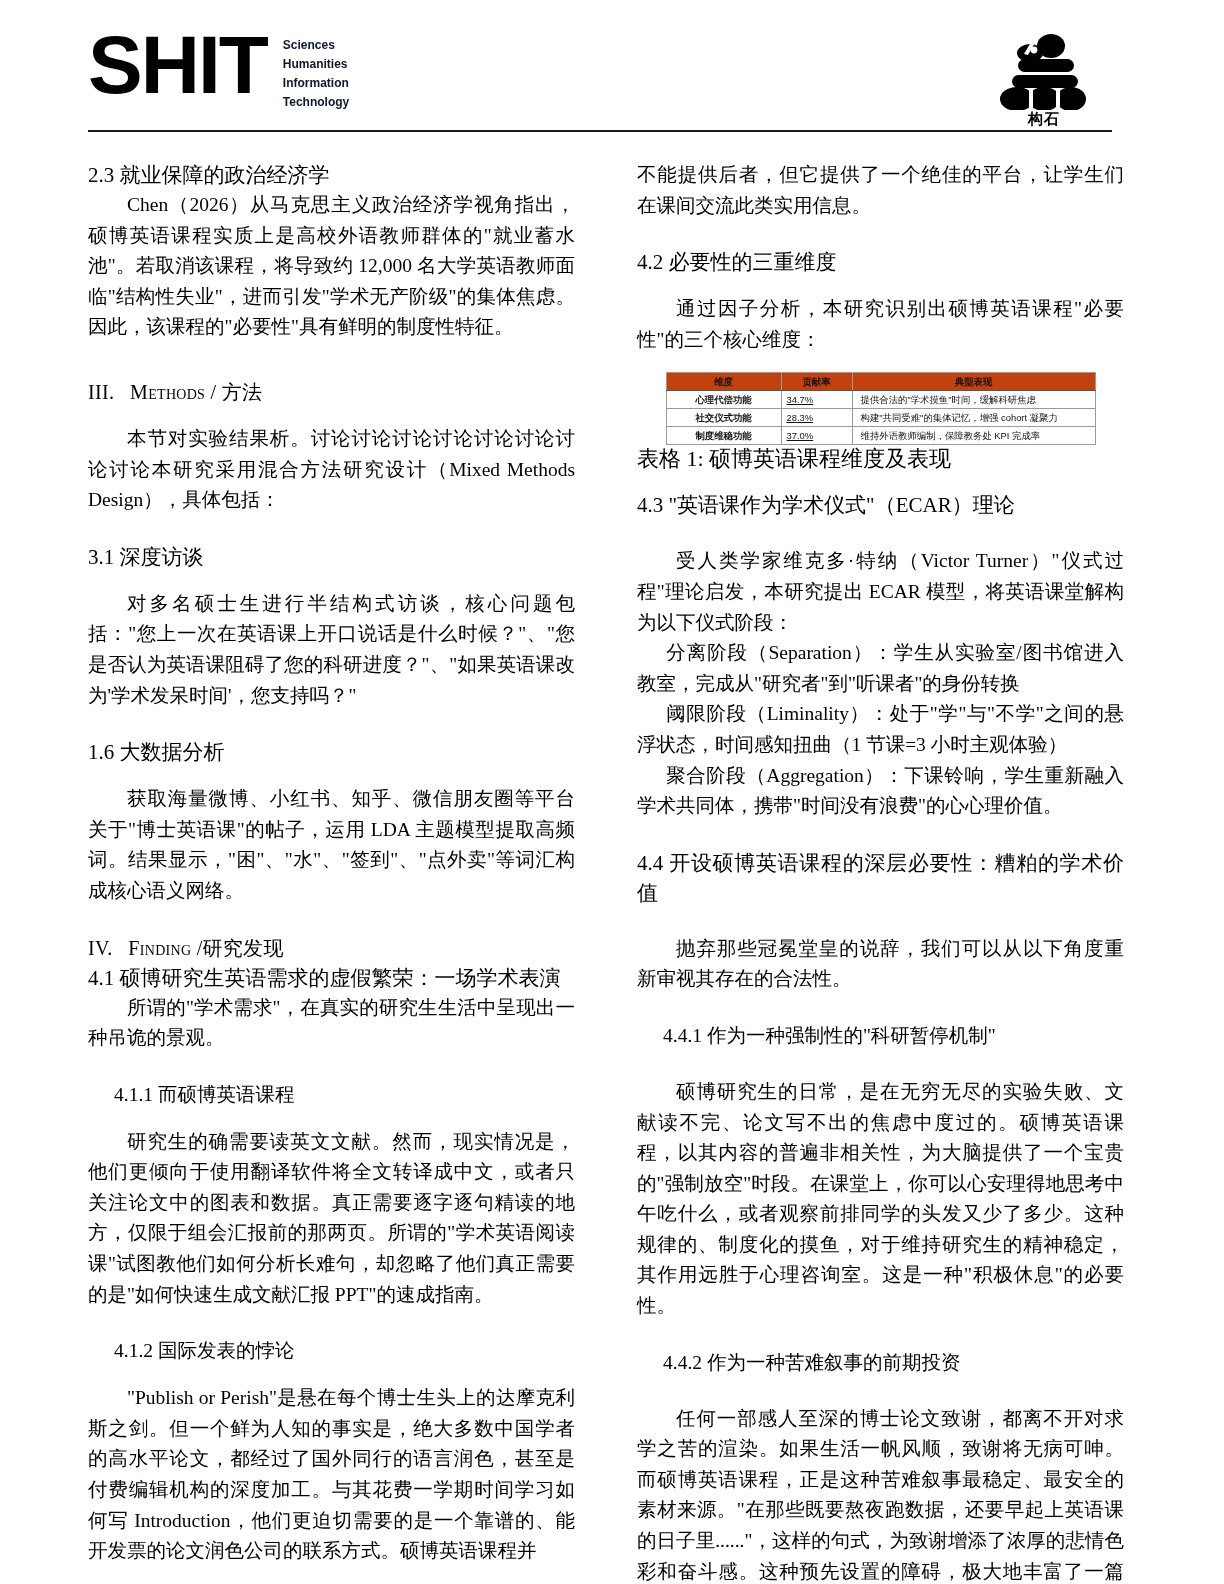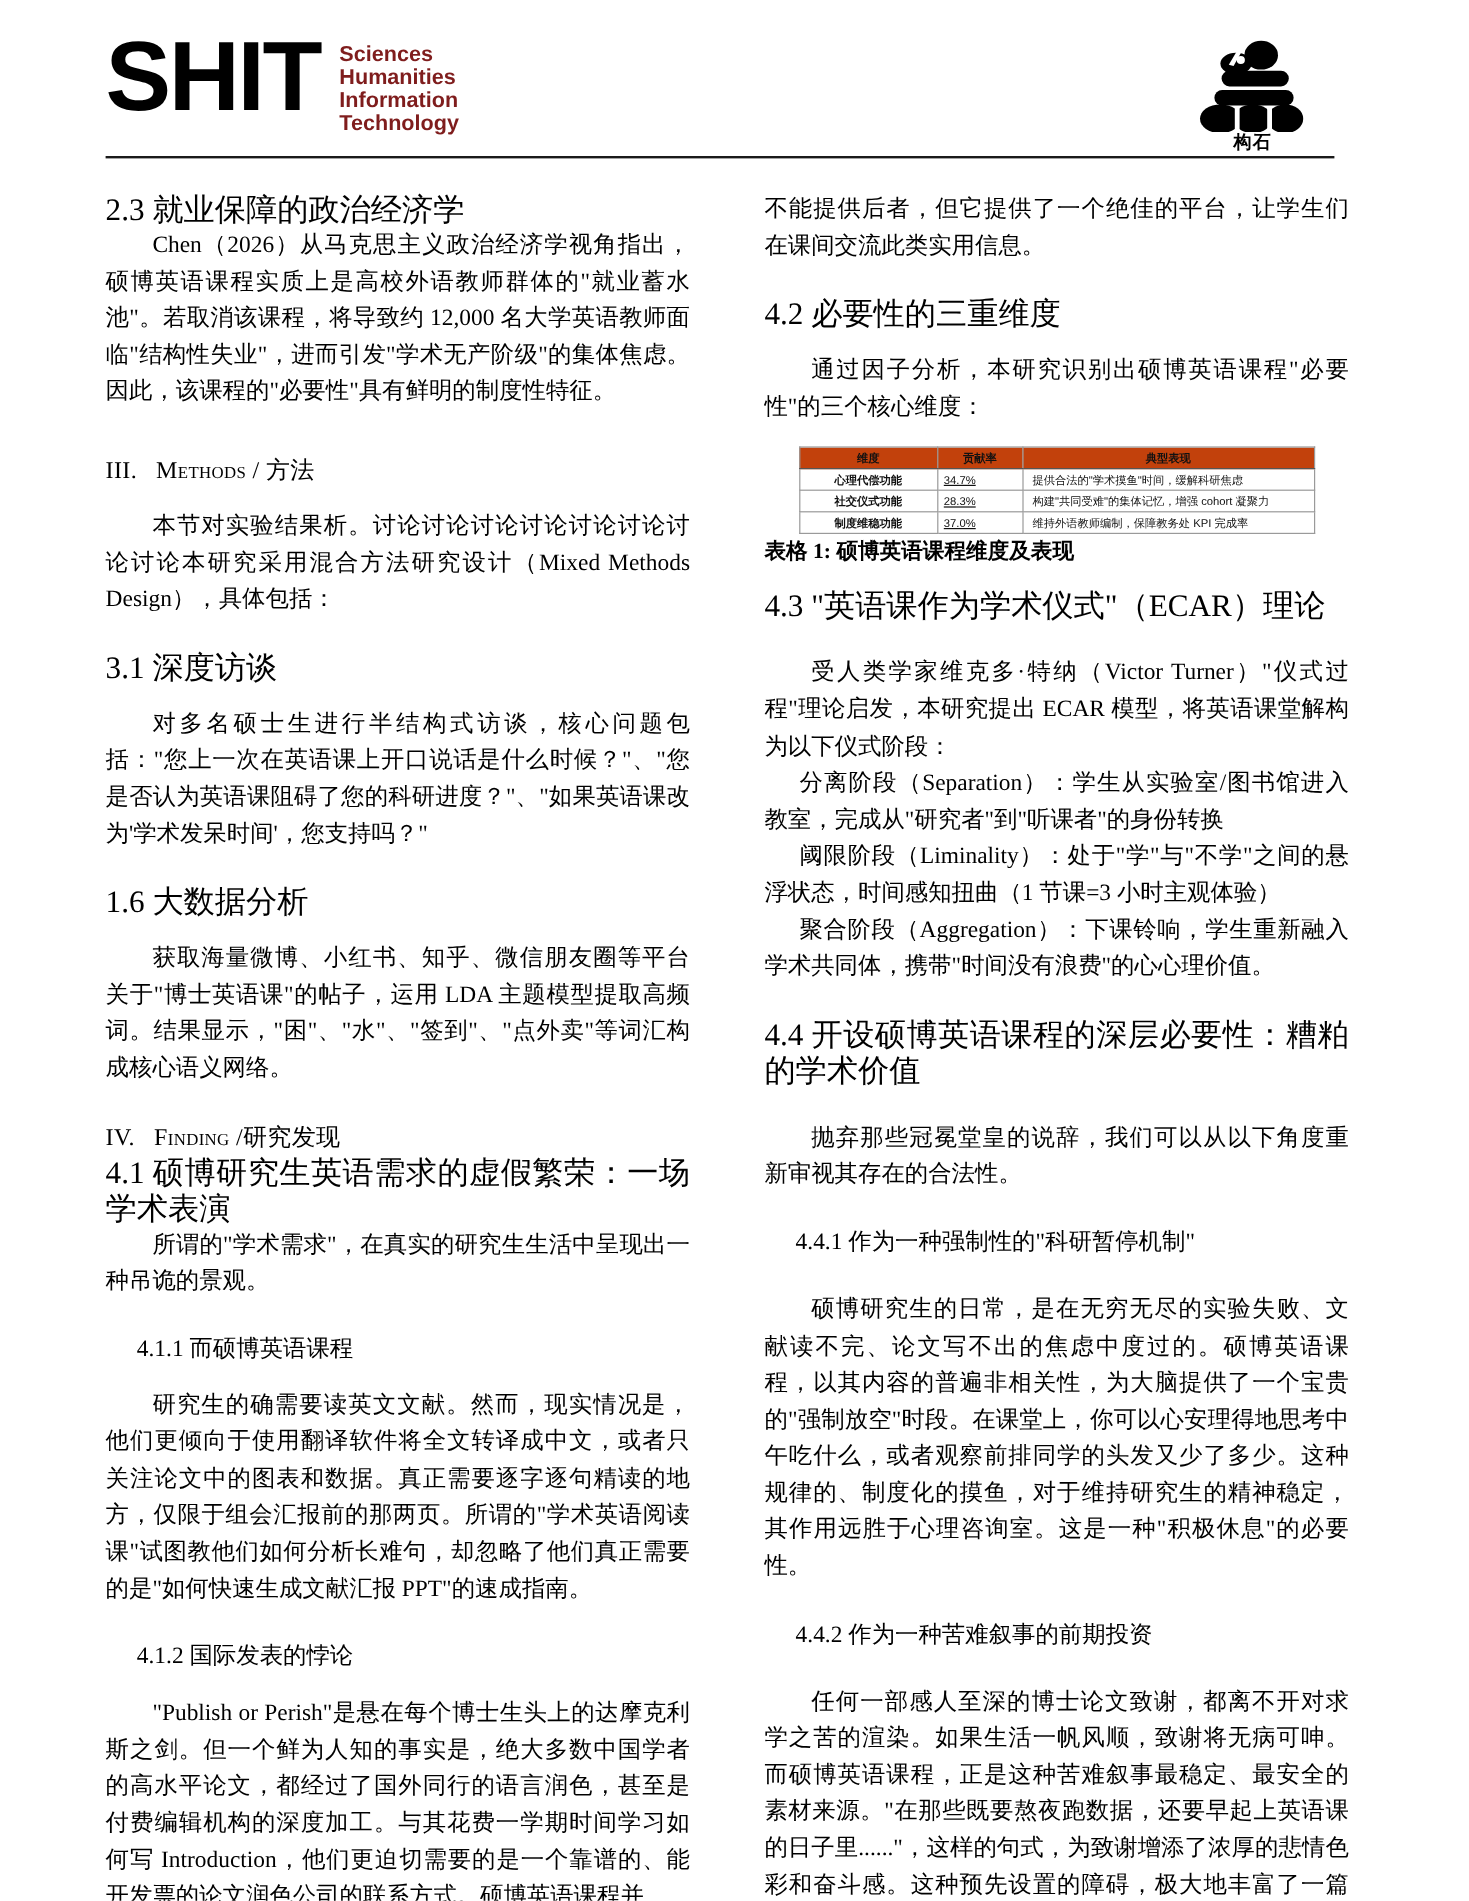--- a/index.html
+++ b/index.html
@@ -46,23 +46,23 @@
     letter-spacing: -2px;
     color: #000;
     display: block;
     margin-top: -4px;
   }
   .brand-sub {
     margin-left: 16px;
     margin-top: 8px;
     font-family: "Liberation Sans", sans-serif;
     font-weight: bold;
-    font-size: 18px;
+    font-size: 12px;
     line-height: 19px;
-    color: #7f1d1d;
+    color: #0f172a;
   }
   .brand-sub div { white-space: nowrap; }
 
   .pub-logo {
     position: absolute;
     right: 8px;
     top: 0px;
     width: 120px;
     height: 100px;
   }
@@ -114,21 +114,21 @@
   
   .h-section {
     text-align: center;
     font-size: 20px;
     line-height: 30px;
     font-variant: small-caps;
     letter-spacing: 0.3px;
   }
   .h-section .num { font-weight: normal; }
   .h-sub {
-    font-size: 26px;
+    font-size: 21px;
     line-height: 30px;
   }
   .h-subsub {
     font-size: 19.5px;
     line-height: 30px;
     padding-left: 26px;
   }
   .sc {
     font-variant: small-caps;
   }
@@ -171,24 +171,23 @@
     white-space: nowrap;
     padding-right: 7px;
     text-decoration: underline;
   }
   table.dim-table tbody td.c-desc {
     text-align: left;
     padding-left: 8px;
   }
   .tbl-caption {
     text-align: center;
-    font-size: 18px;
+    font-size: 22px;
     line-height: 28px;
     margin-top: 9px;
-    font-weight: bold;
   }
 </style>
 </head>
 <body>
 
 <div class="page">
 
   <div class="masthead">
     <div class="brand-block">
       <span class="brand-word">SHIT</span>

